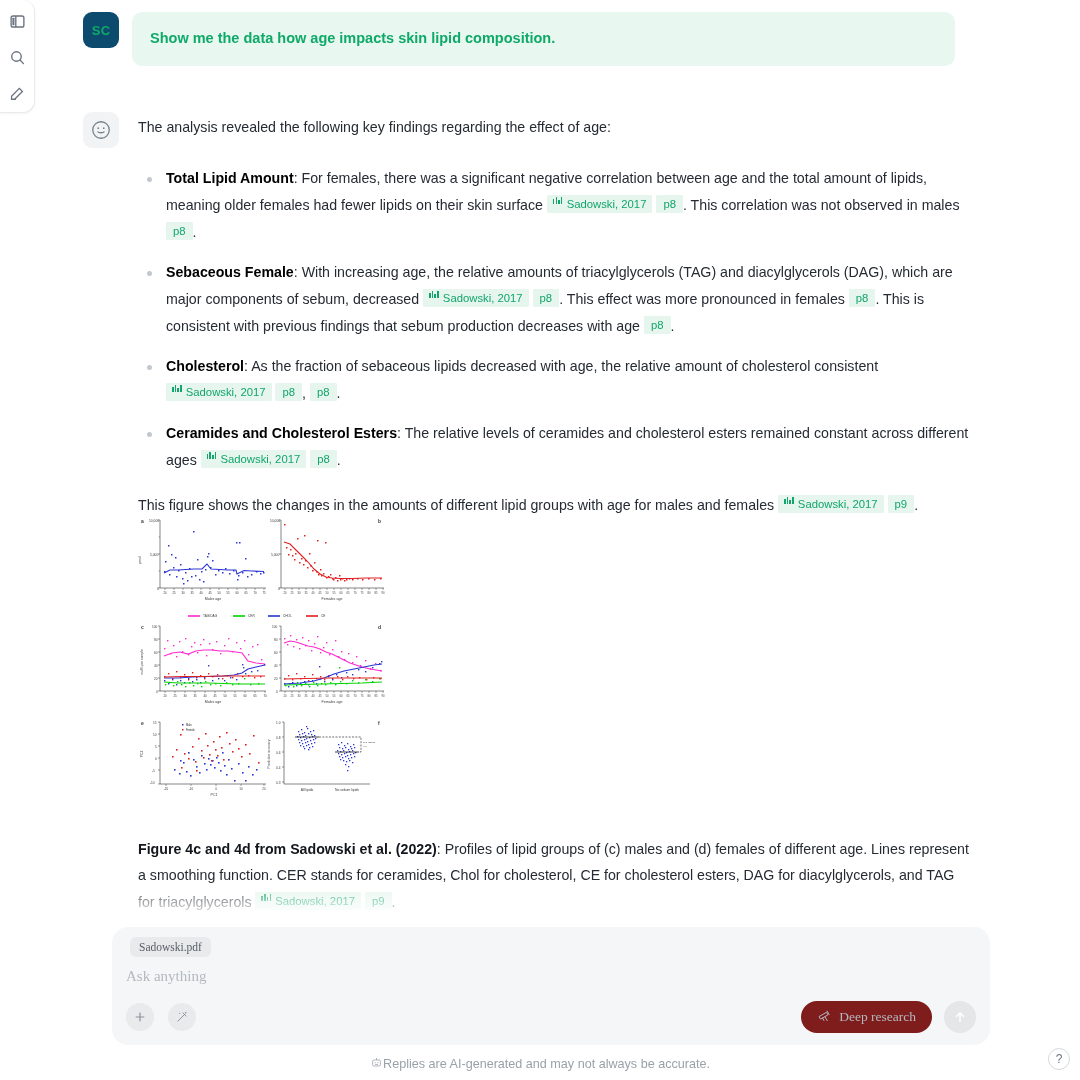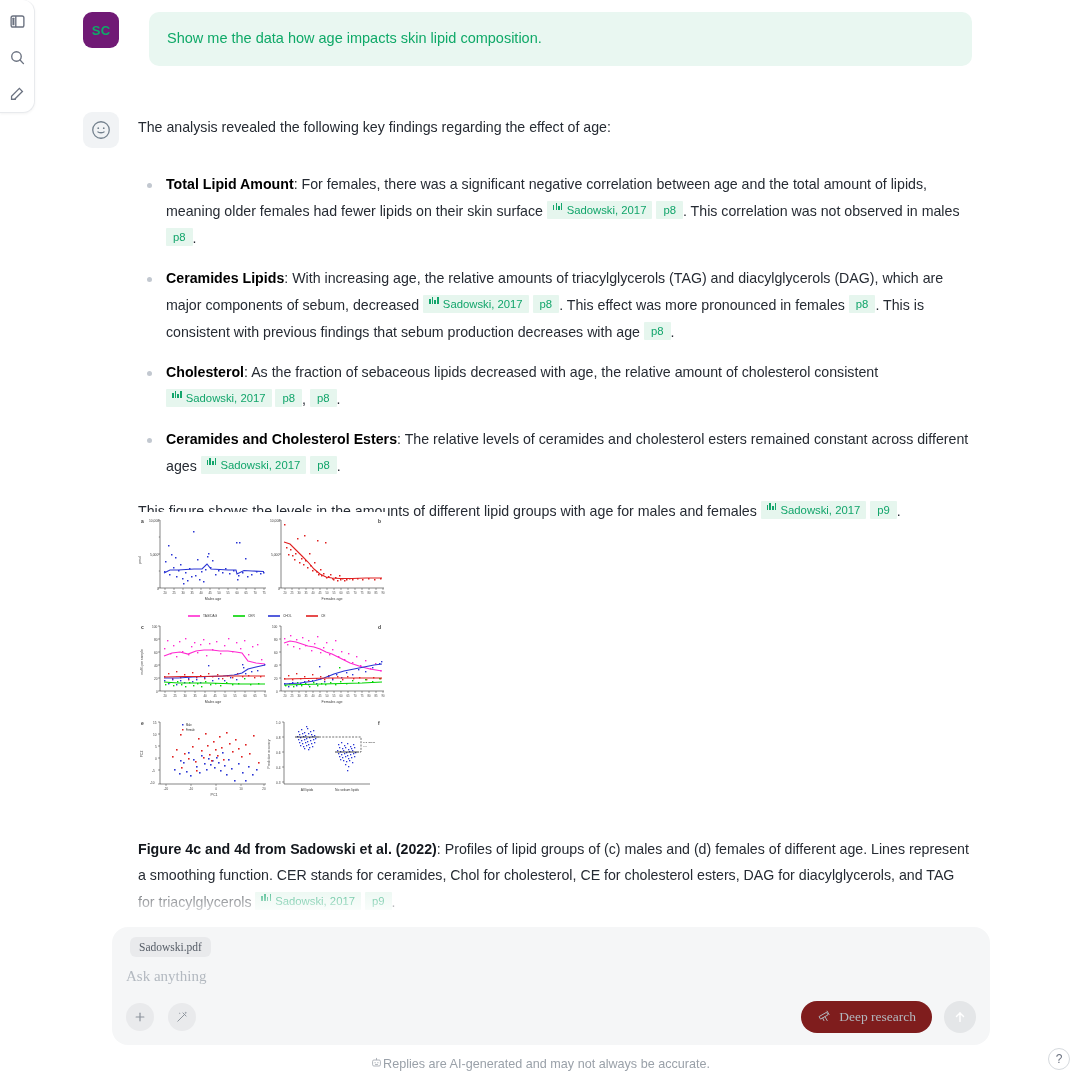--- a/index.html
+++ b/index.html
@@ -28,51 +28,51 @@
     width: 26px; height: 26px;
     display: flex; align-items: center; justify-content: center;
     border-radius: 6px; cursor: pointer; color: #6b7280;
   }
 
   .msg-row { display: flex; align-items: flex-start; }
 
   .user-row { position: absolute; left: 83px; top: 12px; }
   .avatar-user {
     width: 36px; height: 36px; border-radius: 9px;
-    background: #701a75; color: #0fa968;
+    background: #0c4a6e; color: #0fa968;
     font-size: 13px; font-weight: 700;
     display: flex; align-items: center; justify-content: center;
     letter-spacing: .3px;
   }
   .user-bubble {
-    margin-left: 30px;
+    margin-left: 13px;
     width: 823px;
     background: #e9f7f1;
     border-radius: 10px;
     padding: 16px 18px;
     color: #0fa968;
-    font-size: 14.5px; font-weight: 400;
+    font-size: 14.5px; font-weight: 700;
     line-height: 1.5;
   }
 
   .assist-row { position: absolute; left: 83px; top: 112px; }
   .avatar-assist {
     width: 36px; height: 36px; border-radius: 9px;
     background: #f1f3f5; color: #73808d;
     display: flex; align-items: center; justify-content: center;
   }
 
   .assist-body {
     position: absolute; left: 138px; top: 114px;
     width: 835px;
     color: #262b33;
     font-size: 14.2px;
     line-height: 1.9;
   }
-  .intro { margin-bottom: 30px; }
+  .intro { margin-bottom: 24px; }
 
   ul.findings { list-style: none; margin: 0 0 12px 0; }
   ul.findings > li {
     position: relative;
     padding-left: 28px;
     margin-bottom: 13px;
   }
   ul.findings > li::before {
     content: "";
     position: absolute; left: 9px; top: 12px;
@@ -231,21 +231,21 @@
   <ul class="findings">
 
     <li>
       <span class="lead">Total Lipid Amount</span><span>: For females, there was a significant negative correlation between age and the total amount of lipids, meaning older females had fewer lipids on their skin surface </span><span class="chip">
           <span class="bars"><i></i><i></i><i></i><i></i></span>
           <span>Sadowski, 2017</span>
         </span><span> </span><span class="chip page">p8</span><span>. This correlation was not observed in males </span><span class="chip page">p8</span><span>.</span>
     </li>
 
     <li>
-      <span class="lead">Ceramides Lipids</span><span>: With increasing age, the relative amounts of triacylglycerols (TAG) and diacylglycerols (DAG), which are major components of sebum, decreased </span><span class="chip">
+      <span class="lead">Sebaceous Female</span><span>: With increasing age, the relative amounts of triacylglycerols (TAG) and diacylglycerols (DAG), which are major components of sebum, decreased </span><span class="chip">
           <span class="bars"><i></i><i></i><i></i><i></i></span>
           <span>Sadowski, 2017</span>
         </span><span> </span><span class="chip page">p8</span><span>. This effect was more pronounced in females </span><span class="chip page">p8</span><span>. This is consistent with previous findings that sebum production decreases with age </span><span class="chip page">p8</span><span>.</span>
     </li>
 
     <li>
       <span class="lead">Cholesterol</span><span>: As the fraction of sebaceous lipids decreased with age, the relative amount of cholesterol consistent </span><span class="chip">
           <span class="bars"><i></i><i></i><i></i><i></i></span>
           <span>Sadowski, 2017</span>
         </span><span> </span><span class="chip page">p8</span><span>, </span><span class="chip page">p8</span><span>.</span>
@@ -253,21 +253,21 @@
 
     <li>
       <span class="lead">Ceramides and Cholesterol Esters</span><span>: The relative levels of ceramides and cholesterol esters remained constant across different ages </span><span class="chip">
           <span class="bars"><i></i><i></i><i></i><i></i></span>
           <span>Sadowski, 2017</span>
         </span><span> </span><span class="chip page">p8</span><span>.</span>
     </li>
 
   </ul>
 
-  <div class="fig-intro"><span>This figure shows the levels in the amounts of different lipid groups with age for males and females </span><span class="chip">
+  <div class="fig-intro"><span>This figure shows the changes in the amounts of different lipid groups with age for males and females </span><span class="chip">
         <span class="bars"><i></i><i></i><i></i><i></i></span>
         <span>Sadowski, 2017</span>
       </span><span> </span><span class="chip page">p9</span><span>.</span></div>
 
 </div>
 
 <div class="figure-wrap">
 <svg class="fig-svg" width="250" height="295" viewBox="0 0 250 295" xmlns="http://www.w3.org/2000/svg">
   <rect width="250" height="295" fill="#ffffff"></rect>
   <g font-family="Liberation Sans, sans-serif" fill="#3a3a3a">

